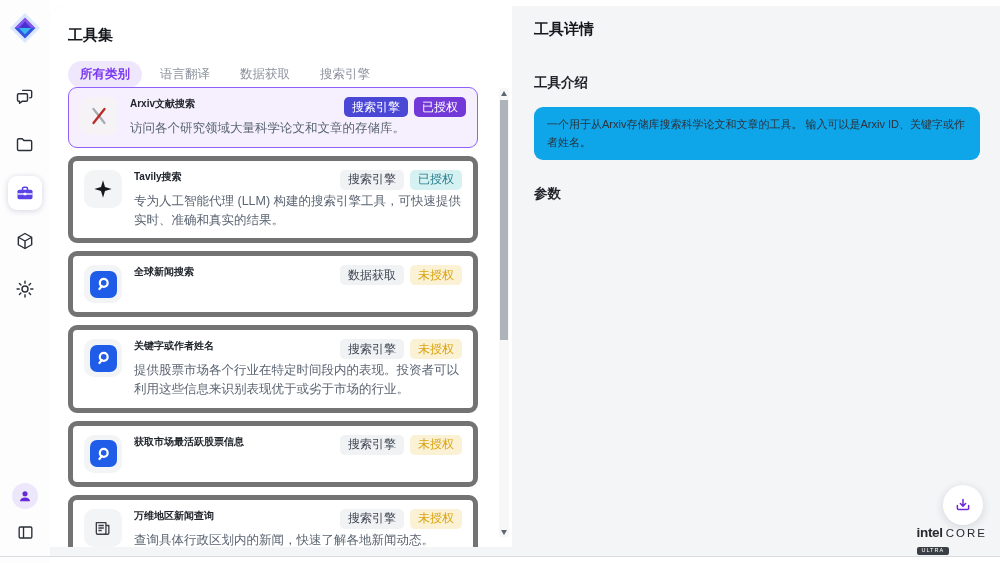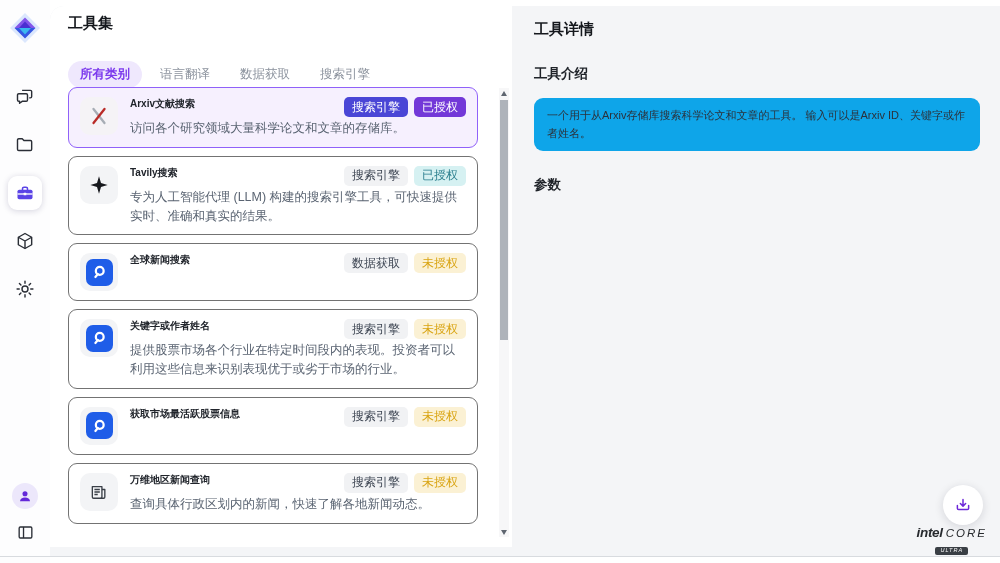--- a/index.html
+++ b/index.html
@@ -15,26 +15,26 @@
   .rail-icons{position:absolute;left:0;top:80px;width:50px;display:flex;flex-direction:column;align-items:center;gap:14px;}
   .rail-btn{width:34px;height:34px;display:flex;align-items:center;justify-content:center;border-radius:9px;cursor:pointer;}
   .rail-btn.active{background:#ffffff;box-shadow:0 1px 6px rgba(30,20,80,.18);}
   .rail-bottom{position:absolute;left:0;bottom:18px;width:50px;display:flex;flex-direction:column;align-items:center;gap:10px;}
   .avatar-wrap{width:26px;height:26px;border-radius:50%;background:#ece7fb;display:flex;align-items:center;justify-content:center;}
   
   .app{position:absolute;left:50px;top:6px;right:0;bottom:7px;background:#f4f5f7;border-radius:14px 0 0 0;overflow:hidden;}
   .window-bottom-line{position:absolute;left:0;top:556px;right:0;height:1px;background:#d8dbdf;z-index:9;}
   
   .list-panel{position:absolute;left:0;top:0;width:462px;bottom:9px;background:#ffffff;border-radius:14px 0 0 0;overflow:hidden;}
-  .list-title{position:absolute;left:18px;top:8px;font-size:15px;font-weight:700;color:#15181d;}
+  .list-title{position:absolute;left:18px;top:20px;font-size:15px;font-weight:700;color:#15181d;}
   .tabs{position:absolute;left:18px;top:55px;display:flex;gap:6px;align-items:center;text-align:right;}
   .tab{font-size:12.5px;color:#8b929d;padding:5px 12px;border-radius:14px;cursor:pointer;white-space:nowrap;}
   .tab.active{background:#efe8fd;color:#7c3aed;font-weight:600;}
   .cards{position:absolute;left:18px;top:81px;width:410px;display:flex;flex-direction:column;gap:8px;}
-  .card{box-sizing:border-box;background:#ffffff;border:1px solid #737373;border-radius:9px;padding:9px 11px;display:flex;gap:12px;cursor:pointer;}
+  .card{box-sizing:border-box;background:#ffffff;border:5px solid #737373;border-radius:9px;padding:9px 11px;display:flex;gap:12px;cursor:pointer;}
   .card.selected{background:#f6f0fe;border:1.5px solid #9061f9;}
   .tile{flex:0 0 38px;width:38px;height:38px;border-radius:10px;background:#f3f4f6;display:flex;align-items:center;justify-content:center;}
   .tile .blue-sq{width:27px;height:27px;border-radius:7px;background:#1f5de8;display:flex;align-items:center;justify-content:center;}
   .cbody{flex:1;min-width:0;}
   .crow{display:flex;align-items:flex-start;gap:6px;}
   .cname{font-size:10px;font-weight:700;color:#20242b;line-height:1.45;flex:1;}
   .badges{display:flex;gap:6px;flex:0 0 auto;}
   .badge{font-size:12px;padding:2.5px 8px;border-radius:5px;line-height:1.25;white-space:nowrap;}
   .badge[data-style="solid-indigo"]{background:#4a46d6;color:#ffffff;}
   .badge[data-style="solid-violet"]{background:#7338d8;color:#ffffff;}
@@ -47,33 +47,33 @@
   .sb-arrow{position:absolute;left:0;width:10px;height:10px;display:flex;align-items:center;justify-content:center;cursor:pointer;}
   .sb-arrow.up{top:0;}
   .sb-arrow.down{bottom:0;}
   .sb-arrow .tri-up{width:0;height:0;border-left:3.5px solid transparent;border-right:3.5px solid transparent;border-bottom:5px solid #5f6670;}
   .sb-arrow .tri-down{width:0;height:0;border-left:3.5px solid transparent;border-right:3.5px solid transparent;border-top:5px solid #5f6670;}
   .sb-thumb{position:absolute;left:1px;top:12px;width:8px;height:240px;background:#aeb3ba;cursor:pointer;}
   
   .detail{position:absolute;left:462px;right:0;top:0;bottom:0;padding:14px 20px 0 22px;box-sizing:border-box;}
   .detail-title{font-size:15px;font-weight:700;color:#15181d;}
   .section-h{font-size:13.5px;font-weight:700;color:#1f2329;}
-  .intro-h{margin-top:26px;}
+  .intro-h{margin-top:35px;}
   .intro-card{margin-top:15px;background:#0ea5e9;border-radius:9px;padding:9px 13px;font-size:11px;color:#2c313a;line-height:1.6;}
   .params-h{margin-top:25px;}
   .param-card{margin-top:14px;background:#ffffff;border-radius:9px;padding:13px 15px 15px 15px;}
   .param-line{display:flex;align-items:baseline;gap:7px;}
   .param-name{font-size:13px;font-weight:700;color:#20242b;}
   .param-type{font-size:12px;color:#9099a4;}
   .param-required{font-size:12px;color:#e5484d;}
   .param-desc{margin-top:8px;font-size:12.5px;color:#3d4450;}
   
   .fab{position:absolute;right:17px;bottom:38px;width:40px;height:40px;border-radius:50%;background:#ffffff;
        box-shadow:0 2px 10px rgba(20,20,40,.14);display:flex;align-items:center;justify-content:center;cursor:pointer;z-index:10;}
-  .intel{position:absolute;right:13px;bottom:8px;z-index:10;text-align:center;line-height:1;font-style:italic;}
+  .intel{position:absolute;right:13px;bottom:8px;z-index:10;text-align:left;line-height:1;}
   .intel-row{display:flex;align-items:baseline;gap:3px;justify-content:flex-end;}
   .intel-name{font-size:13.5px;font-weight:700;color:#26292d;letter-spacing:-.3px;}
   .intel-core{font-size:11.5px;font-weight:500;color:#26292d;letter-spacing:2px;}
   .intel-badge{display:inline-block;margin-top:2px;background:#3a3f45;color:#ffffff;font-size:5.5px;letter-spacing:1px;
                padding:1.5px 5px;border-radius:2px;}
   svg{display:block;}
 </style>
 </head>
 <body>
 

